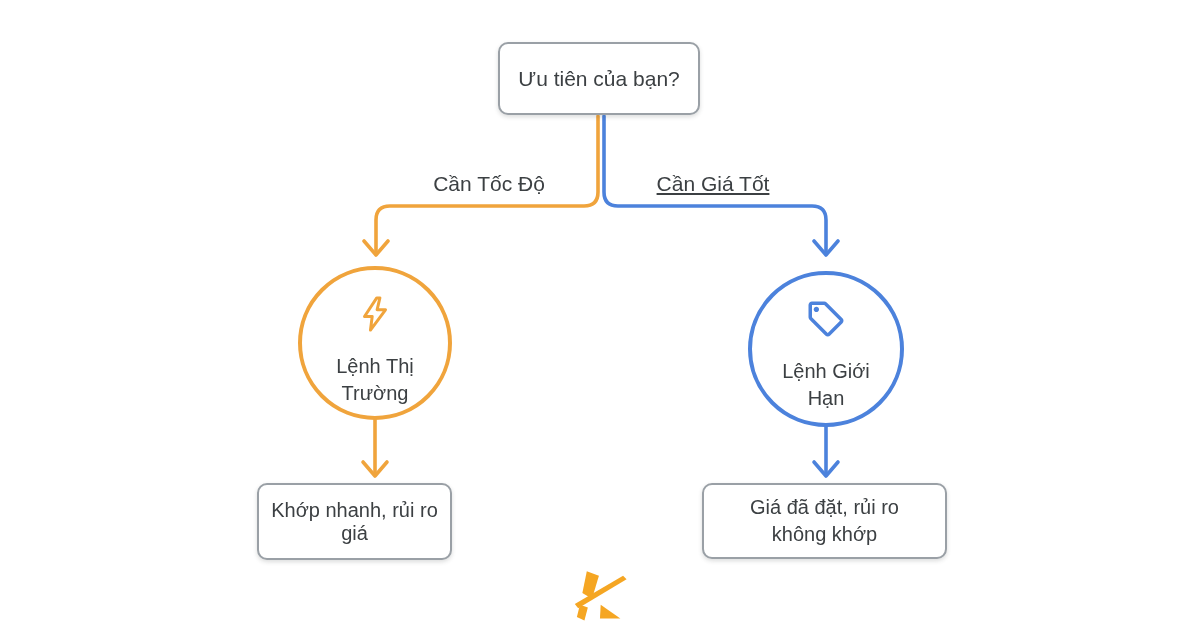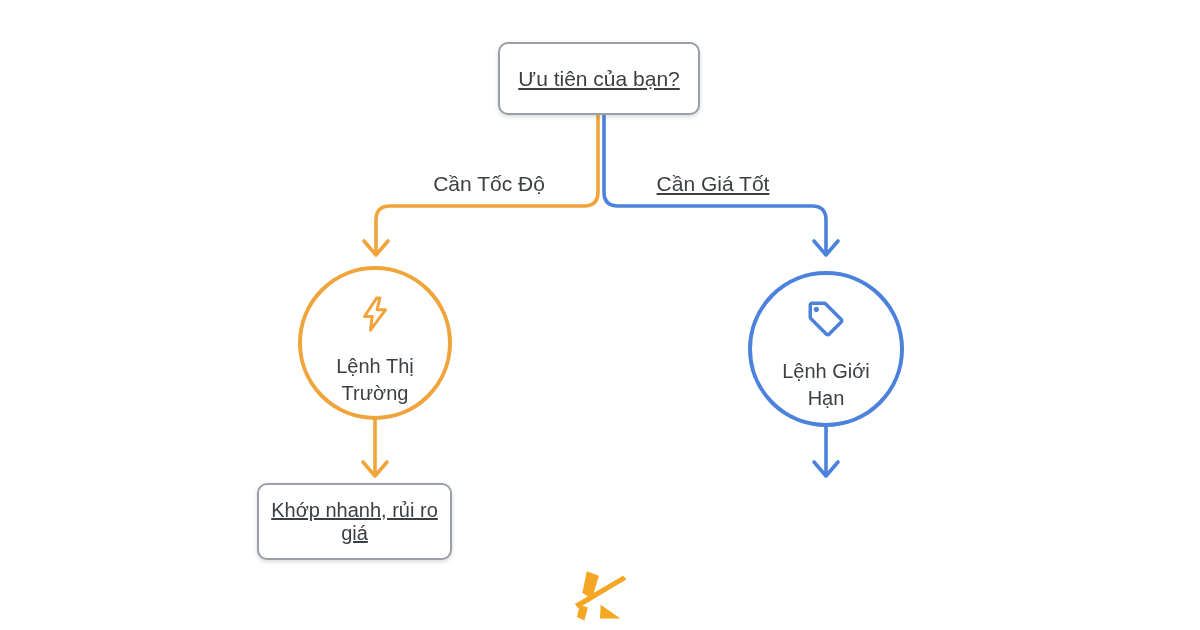--- a/index.html
+++ b/index.html
@@ -26,21 +26,20 @@
   .node-box{
     position:absolute;
     background:#fff;
     border:2.5px solid var(--box-border);
     border-radius:10px;
     box-shadow:0 2px 4px rgba(60,64,67,0.18);
     display:flex;align-items:center;justify-content:center;
     text-align:center;
     font-size:21px;
     box-sizing:border-box;
-    text-decoration:underline;
   }
   .root-box{left:498px;top:42px;width:202px;height:73px;}
   .outcome-left{left:257px;top:483px;width:195px;height:77px;font-size:20px;}
   .outcome-right{left:702px;top:483px;width:245px;height:76px;font-size:20px;line-height:1.35;}
   .outcome-right .wrap{max-width:185px;}
   .branch-label{
     position:absolute;
     transform:translate(-50%,-50%);
     font-size:21px;
     white-space:nowrap;
@@ -107,20 +106,23 @@
     <svg class="node-icon" viewBox="0 0 24 24" style="fill:var(--blue);">
       <path d="M21.41 11.58l-9-9C12.05 2.22 11.55 2 11 2H4c-1.1 0-2 .9-2 2v7c0 .55.22 1.05.59 1.42l9 9c.36.36.86.58 1.41.58.55 0 1.05-.22 1.41-.59l7-7c.37-.36.59-.86.59-1.41 0-.55-.23-1.06-.59-1.42zM13 20.01L4 11V4h7v-.01l9 9-7 7.02z"></path>
       <path d="M6.5 5C5.67 5 5 5.67 5 6.5S5.67 8 6.5 8 8 7.33 8 6.5 7.33 5 6.5 5z"></path>
     </svg>
     <div class="circle-label">Lệnh Giới Hạn</div>
   </div>
 
   <div class="node-box outcome-left">
     <span class="wrap">Khớp nhanh, rủi ro giá</span>
   </div>
+  <div class="node-box outcome-right">
+    <span class="wrap">Giá đã đặt, rủi ro không khớp</span>
+  </div>
 
   <svg class="logo" viewBox="0 0 56 54" style="fill:var(--logo);">
     <polygon points="14.3,4 26,8.3 19.3,30.7 10,25"></polygon>
     <polygon points="49.3,8.3 52.7,11.7 6,39.7 2.7,35.7"></polygon>
     <polygon points="7.7,36.3 15.3,39 12,51.7 4.7,48.3"></polygon>
     <polygon points="27.7,36.3 46.7,49.7 27,49.7"></polygon>
   </svg>
 
 </div>
 

